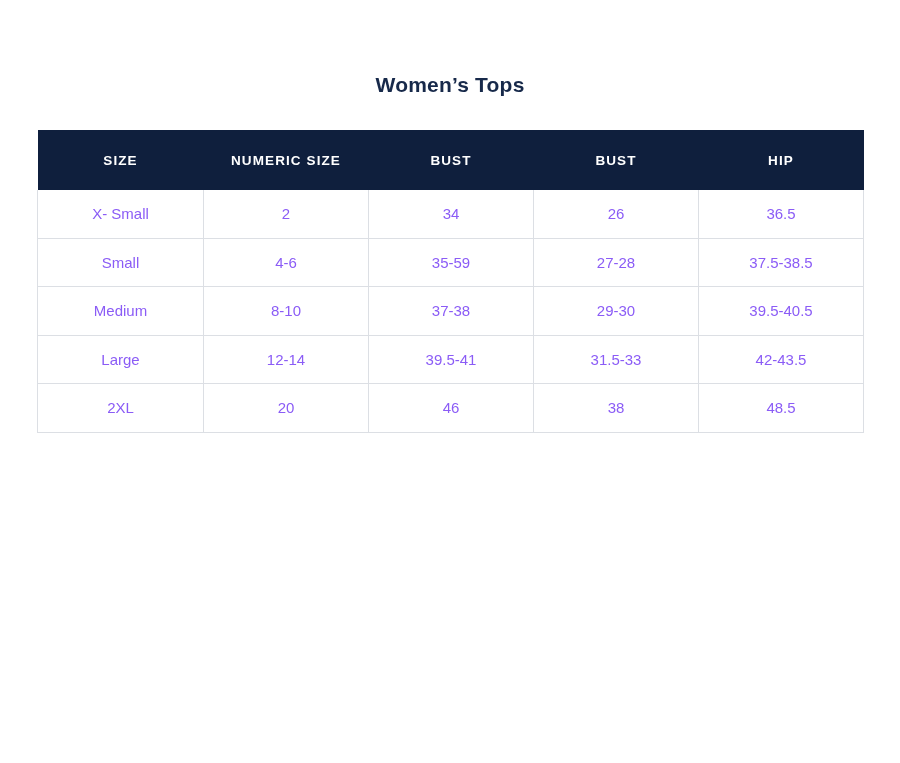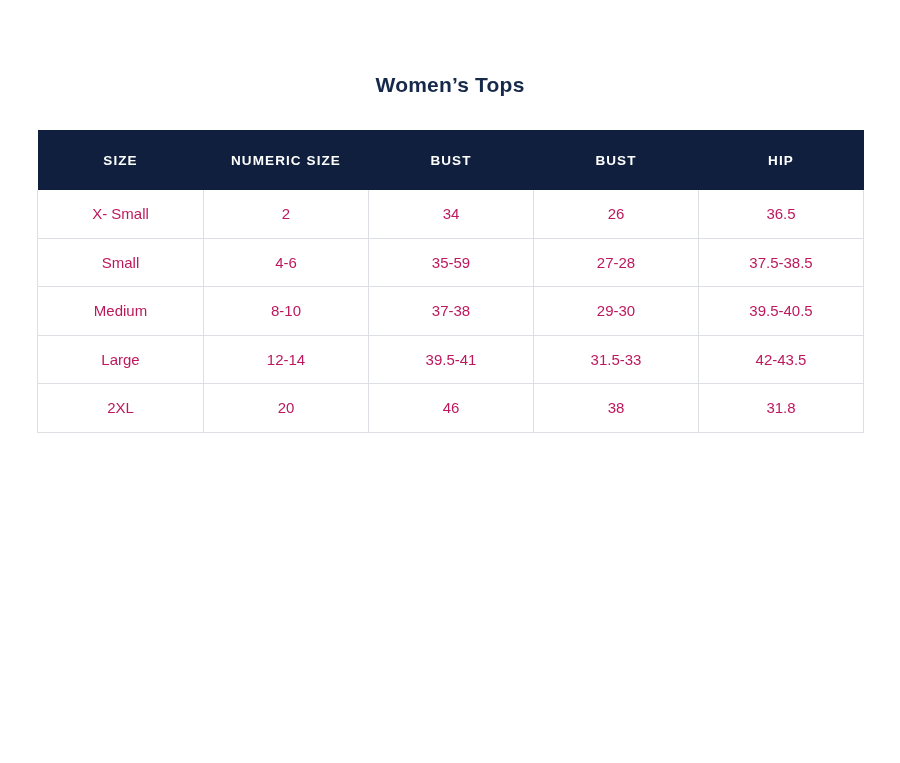--- a/index.html
+++ b/index.html
@@ -50,21 +50,21 @@
     height: 58px;
     text-align: center;
     vertical-align: middle;
     border: none;
   }
   table.size-chart tbody td {
     height: 45.5px;
     text-align: center;
     vertical-align: middle;
     font-size: 15px;
-    color: #be185d;
+    color: #8b5cf6;
     border-bottom: 1px solid #dcdfe4;
     border-left: 1px solid #dcdfe4;
     border-right: 1px solid #dcdfe4;
     font-weight: 400;
   }
   table.size-chart tbody tr td:first-child {
     border-left: 1px solid #dcdfe4;
   }
   table.size-chart tbody tr td:last-child {
     border-right: 1px solid #dcdfe4;
@@ -131,19 +131,19 @@
           <td>12-14</td>
           <td>39.5-41</td>
           <td>31.5-33</td>
           <td>42-43.5</td>
         </tr>
         <tr>
           <td>2XL</td>
           <td>20</td>
           <td>46</td>
           <td>38</td>
-          <td>31.8</td>
+          <td>48.5</td>
         </tr>
       </tbody>
     </table>
   </div>
 
 </div>
 
 </body></html>

